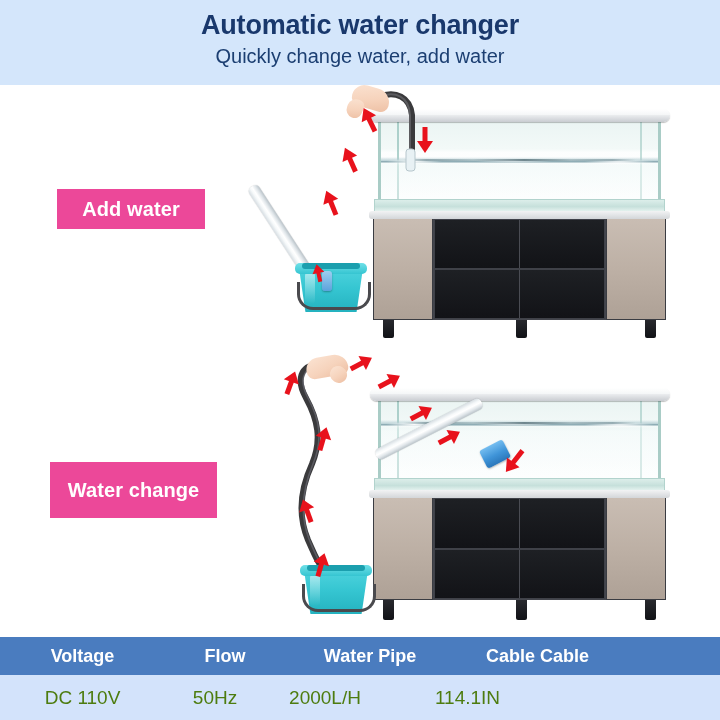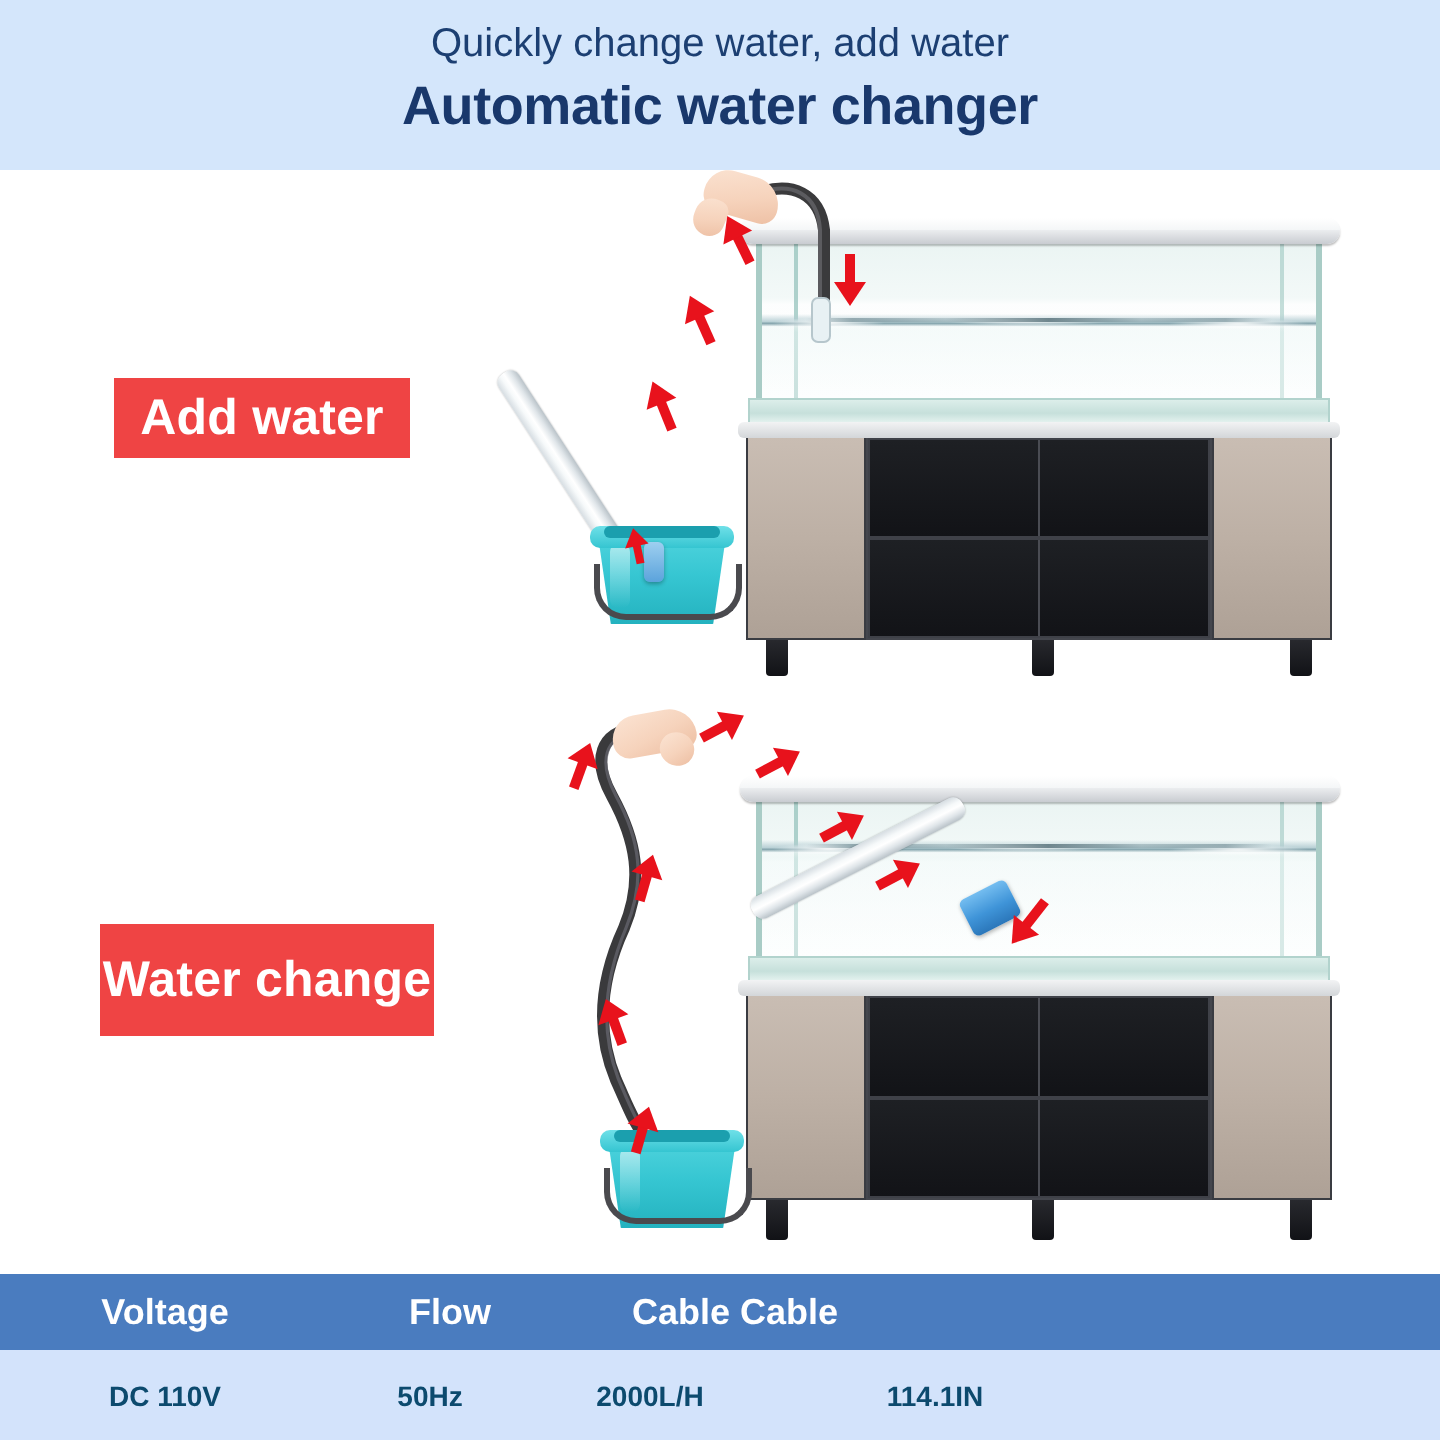--- a/index.html
+++ b/index.html
@@ -48,23 +48,23 @@
     left: 0;
     width: 720px;
     background: #ffffff;
   }
   #scene-add  { top: 85px;  height: 255px; }
   #scene-change { top: 340px; height: 285px; }
 
   
   .badge {
     position: absolute;
-    background: #ef4444;
+    background: #ec4899;
     color: #ffffff;
-    font-size: 25px;
+    font-size: 20px;
     font-weight: bold;
     display: flex;
     align-items: center;
     justify-content: center;
     white-space: nowrap;
     letter-spacing: 0.1px;
   }
   #badge-add {
     left: 57px; top: 104px;
     width: 148px; height: 40px;
@@ -306,36 +306,35 @@
     justify-content: center;
     text-align: center;
     white-space: nowrap;
   }
   #spec-head > div {
     color: #ffffff;
     font-size: 18px;
     font-weight: bold;
   }
   #spec-row > div {
-    color: #0c4a6e;
-    font-size: 14px;
-    font-weight: bold;
+    color: #4d7c0f;
+    font-size: 19px;
   }
   .col-voltage { width: 165px; }
   .col-hz      { width: 100px; }
   .col-flow    { width: 120px; }
   .col-pipe    { width: 170px; }
   .col-cable   { width: 165px; }
 </style>
 </head>
 <body>
 
 <div id="header">
+  <div id="header-title">Automatic water changer</div>
   <div id="header-subtitle">Quickly change water, add water</div>
-  <div id="header-title">Automatic water changer</div>
 </div>
 
 <div class="scene" id="scene-add">
 
   <div class="leg" style="left:383px;top:233px;width:11px;height:20px;"></div>
   <div class="leg" style="left:516px;top:233px;width:11px;height:20px;"></div>
   <div class="leg" style="left:645px;top:233px;width:11px;height:20px;"></div>
 
   <div class="cabinet" style="left:373px;top:133px;width:293px;height:102px;">
     <div class="cab-door" style="width:60px;"></div>
@@ -527,20 +526,21 @@
     </g>
   </svg>
 
   <div class="badge" id="badge-change">Water change</div>
 </div>
 
 <div id="spec-table">
   <div id="spec-head">
     <div class="col-voltage">Voltage</div>
     <div class="col-flow">Flow</div>
+    <div class="col-pipe">Water Pipe</div>
     <div class="col-cable">Cable Cable</div>
   </div>
   <div id="spec-row">
     <div class="col-voltage">DC 110V</div>
     <div class="col-hz">50Hz</div>
     <div class="col-flow">2000L/H</div>
     <div class="col-cable">114.1IN</div>
   </div>
 </div>
 

